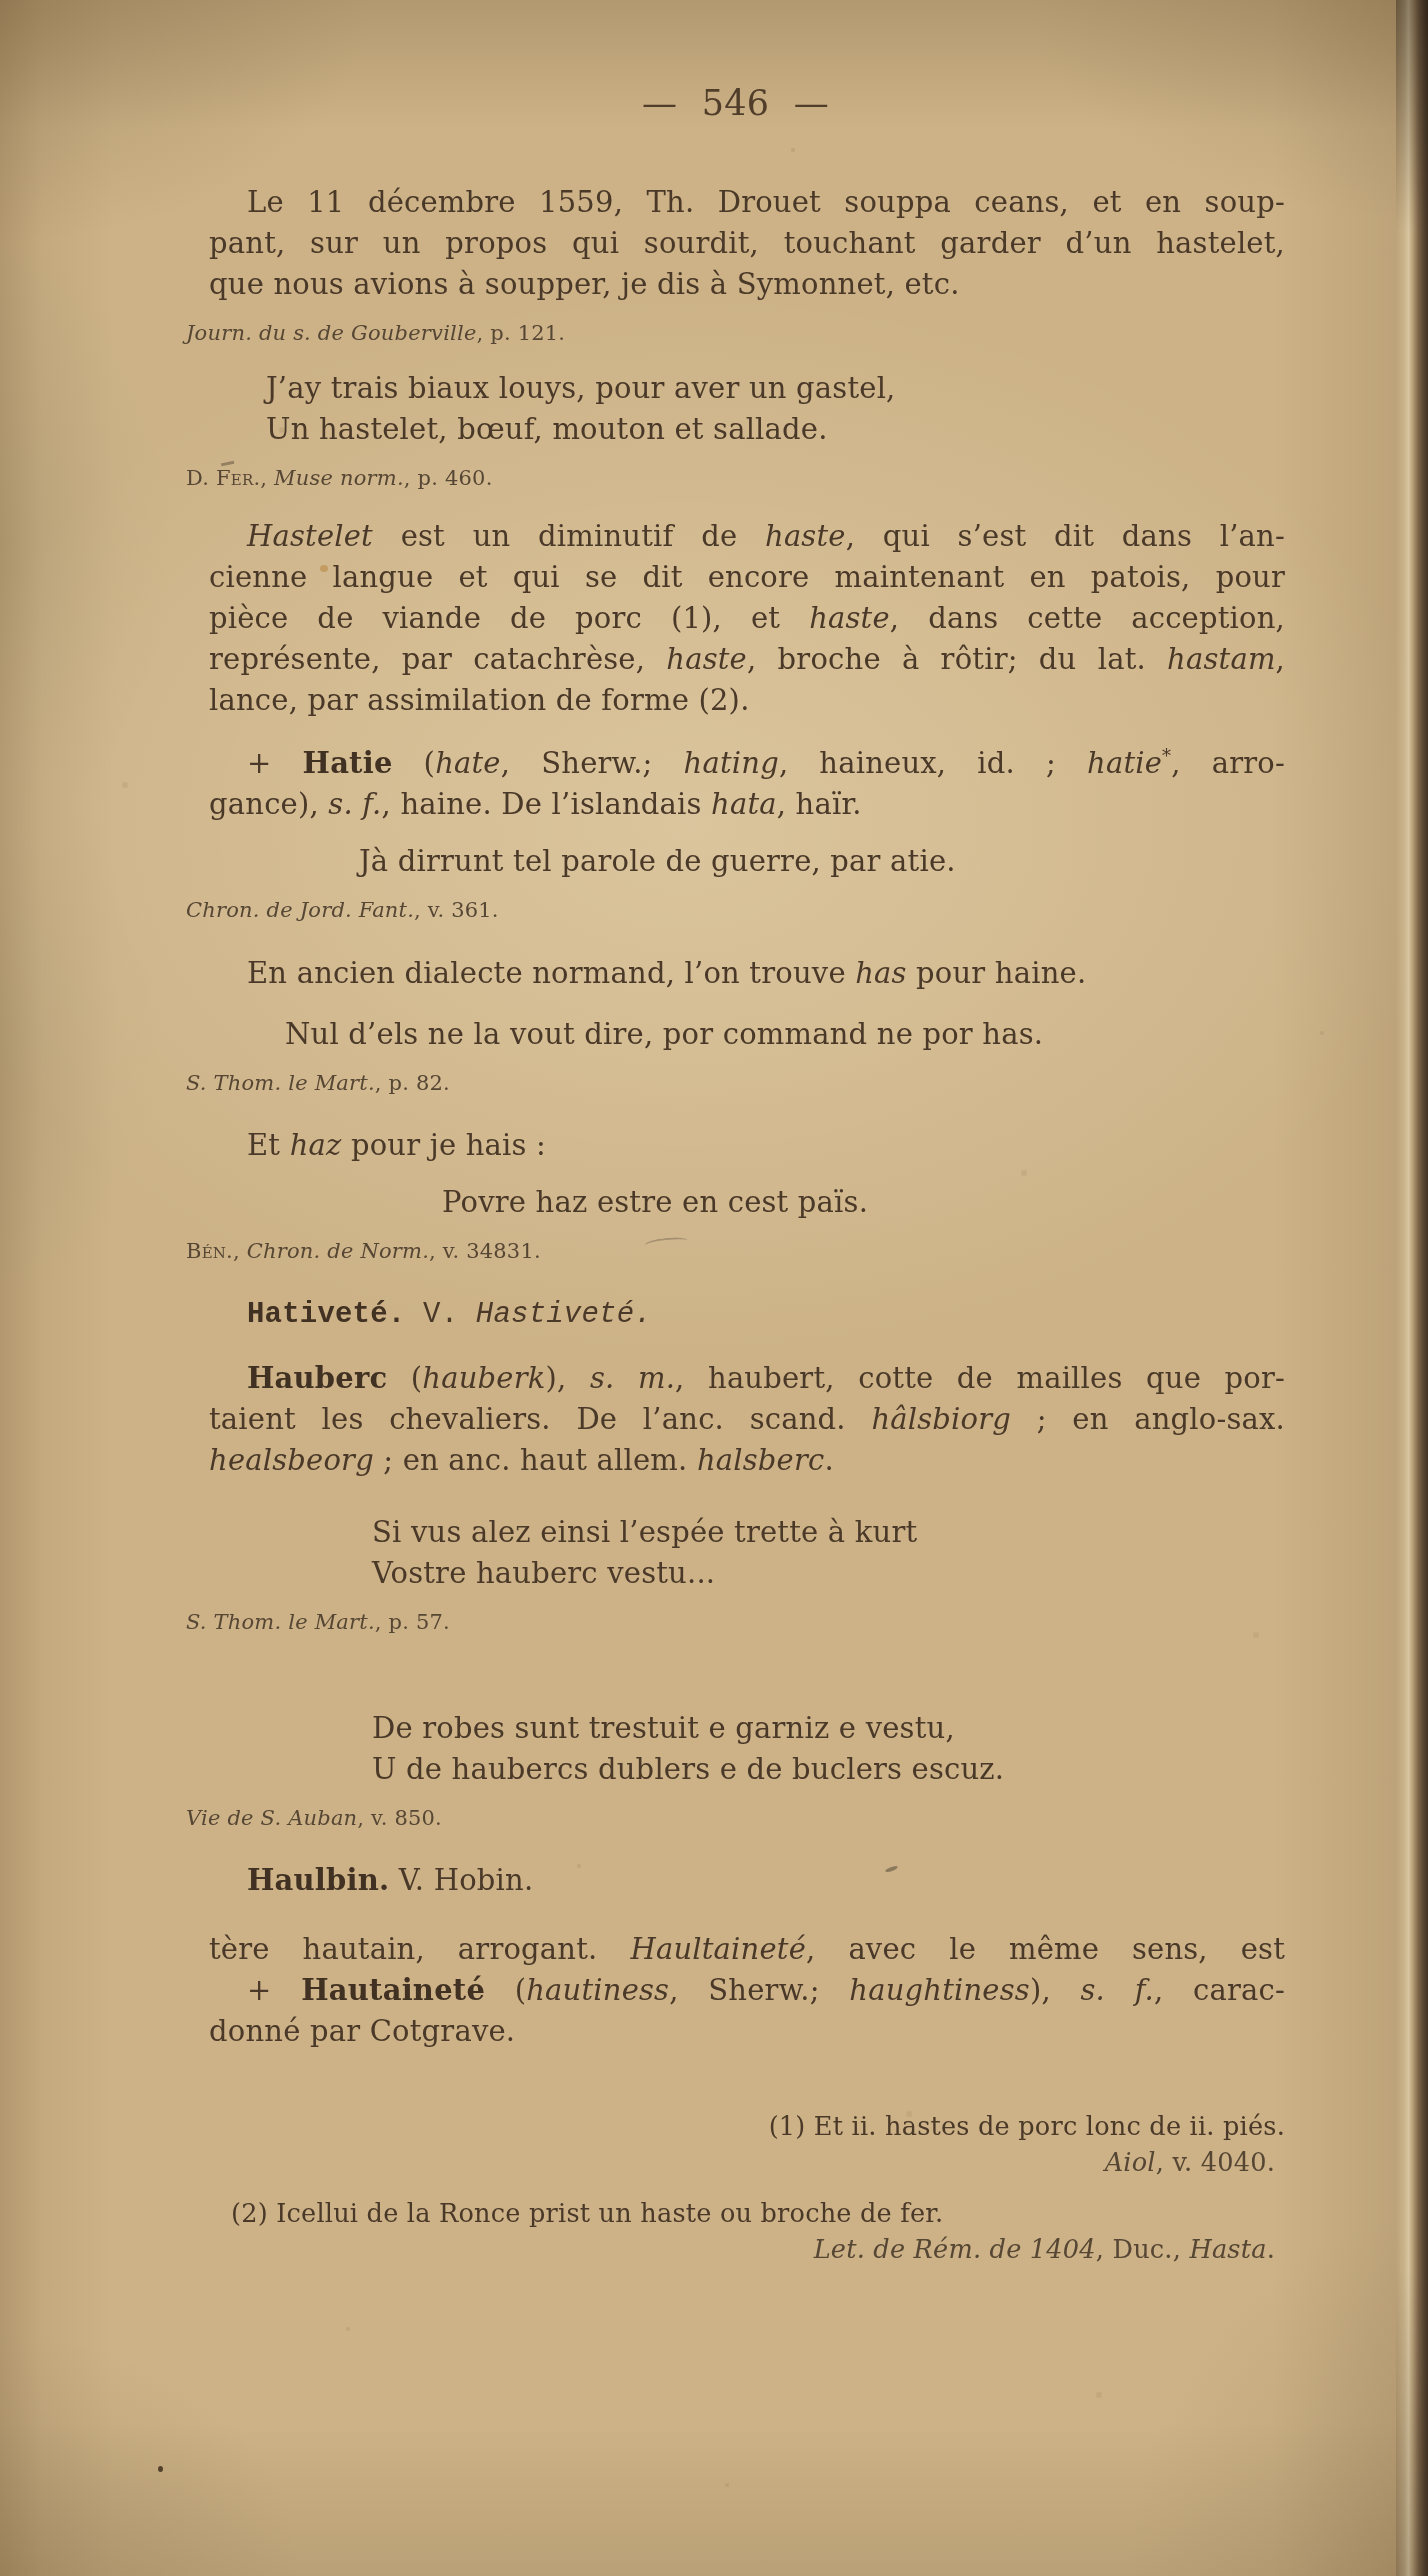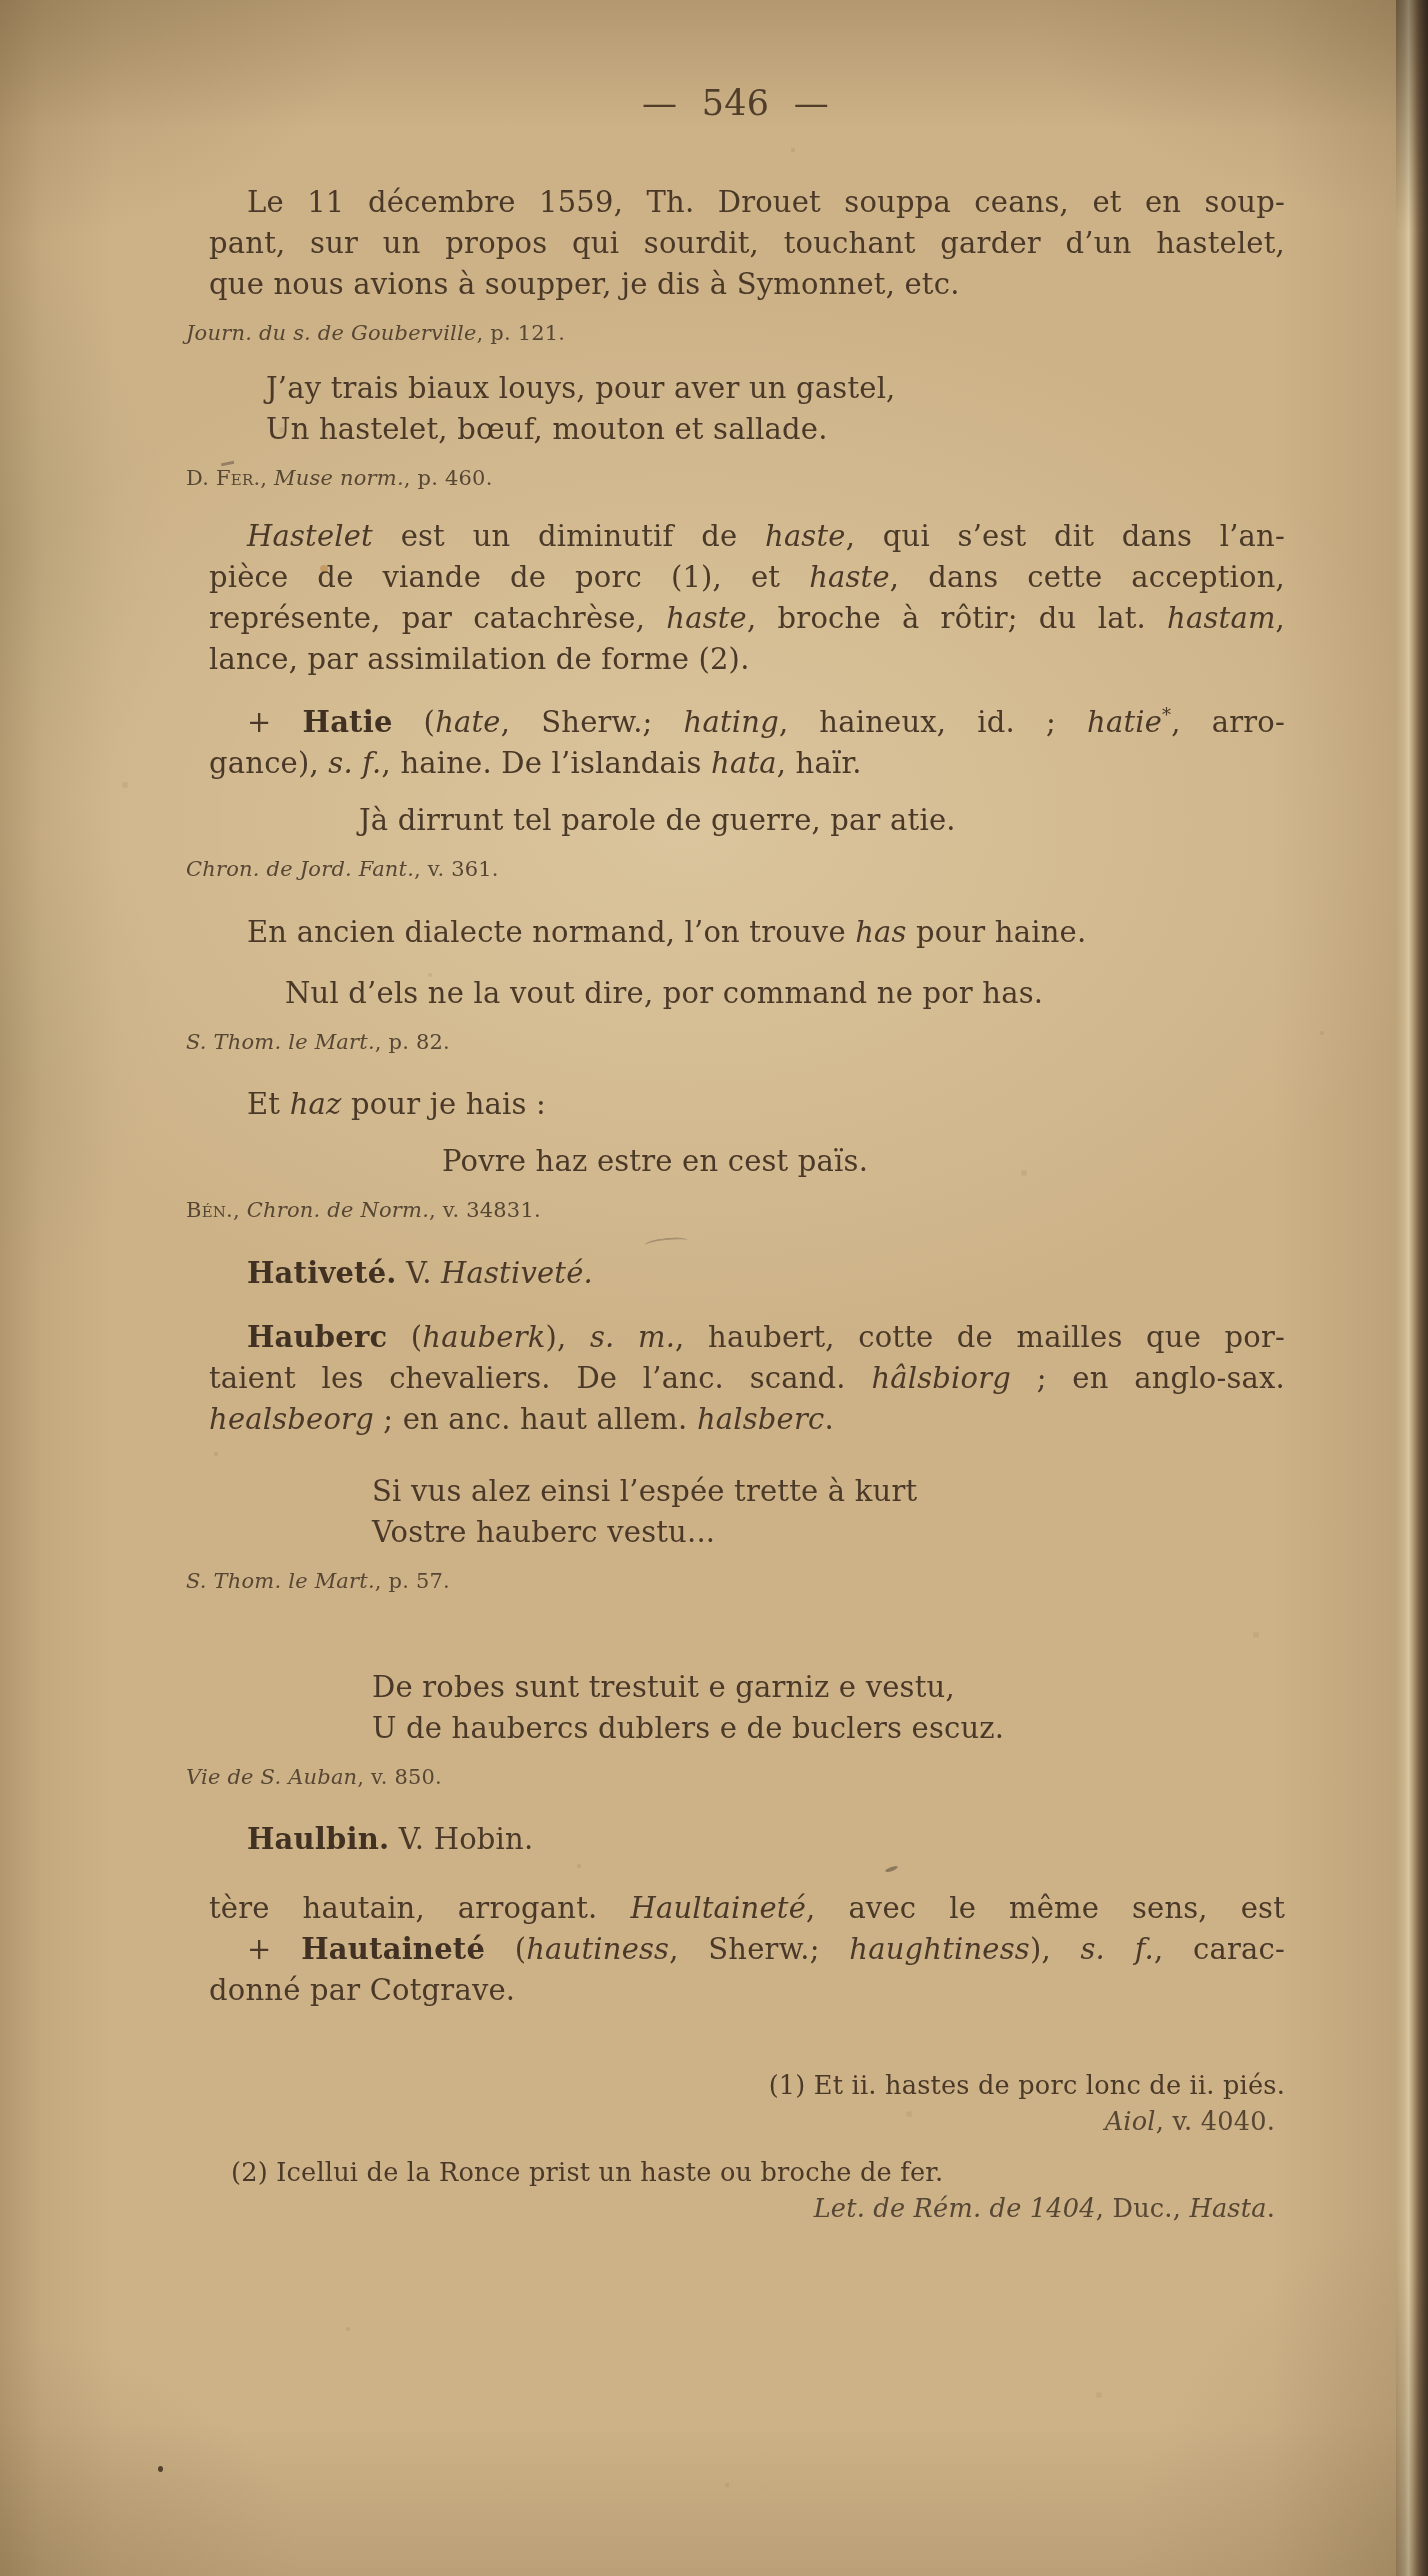--- a/index.html
+++ b/index.html
@@ -95,20 +95,21 @@
           <div class="line"><span>que nous avions à soupper, je dis à Symonnet, etc.</span></div>
         </div>
         <div class="blk b-citation"><span class="i">Journ. du s. de Gouberville</span><span>, p. 121.</span></div>
         <div class="blk b-verse" style="margin-top: 15px;">
           <div class="line" style="padding-left: 80px;"><span>J’ay trais biaux louys, pour aver un gastel,</span></div>
           <div class="line" style="padding-left: 80px;"><span>Un hastelet, bœuf, mouton et sallade.</span></div>
         </div>
         <div class="blk b-citation"><span>D. </span><span class="sc">Fer.</span><span>, </span><span class="i">Muse norm.</span><span>, p. 460.</span></div>
         <div class="blk b-paragraph" style="margin-top: 18px;">
           <div class="line j ind"><span class="i">Hastelet</span><span> est un diminutif de </span><span class="i">haste</span><span>, qui s’est dit dans l’an-</span></div>
+          <div class="line j"><span>cienne langue et qui se dit encore maintenant en patois, pour</span></div>
           <div class="line j"><span>pièce de viande de porc (1), et </span><span class="i">haste</span><span>, dans cette acception,</span></div>
           <div class="line j"><span>représente, par catachrèse, </span><span class="i">haste</span><span>, broche à rôtir; du lat. </span><span class="i">hastam</span><span>,</span></div>
           <div class="line"><span>lance, par assimilation de forme (2).</span></div>
         </div>
         <div class="blk b-paragraph" style="margin-top: 21.5px;">
           <div class="line j ind"><span>+ </span><span class="b">Hatie</span><span> (</span><span class="i">hate</span><span>, Sherw.; </span><span class="i">hating</span><span>, haineux, id. ; </span><span class="i">hatie</span><span class="sup">*</span><span>, arro-</span></div>
           <div class="line"><span>gance), </span><span class="i">s. f.</span><span>, haine. De l’islandais </span><span class="i">hata</span><span>, haïr.</span></div>
         </div>
         <div class="blk b-verse" style="margin-top: 16.5px;">
           <div class="line" style="padding-left: 173px;"><span>Jà dirrunt tel parole de guerre, par atie.</span></div>
@@ -121,21 +122,21 @@
           <div class="line" style="padding-left: 99px;"><span>Nul d’els ne la vout dire, por command ne por has.</span></div>
         </div>
         <div class="blk b-citation"><span class="i">S. Thom. le Mart.</span><span>, p. 82.</span></div>
         <div class="blk b-paragraph" style="margin-top: 21.5px;">
           <div class="line ind"><span>Et </span><span class="i">haz</span><span> pour je hais :</span></div>
         </div>
         <div class="blk b-verse" style="margin-top: 16.5px;">
           <div class="line" style="padding-left: 256px;"><span>Povre haz estre en cest païs.</span></div>
         </div>
         <div class="blk b-citation"><span class="sc">Bén.</span><span>, </span><span class="i">Chron. de Norm.</span><span>, v. 34831.</span></div>
-        <div class="blk b-paragraph" style="margin-top: 23px;">
+        <div class="blk b-paragraph" style="margin-top: 23px; font-family: Liberation Mono, monospace;">
           <div class="line ind"><span class="b">Hativeté.</span><span> V. </span><span class="i">Hastiveté.</span></div>
         </div>
         <div class="blk b-paragraph" style="margin-top: 23px;">
           <div class="line j ind"><span class="b">Hauberc</span><span> (</span><span class="i">hauberk</span><span>), </span><span class="i">s. m.</span><span>, haubert, cotte de mailles que por-</span></div>
           <div class="line j"><span>taient les chevaliers. De l’anc. scand. </span><span class="i">hâlsbiorg</span><span> ; en anglo-sax.</span></div>
           <div class="line"><span class="i">healsbeorg</span><span> ; en anc. haut allem. </span><span class="i">halsberc</span><span>.</span></div>
         </div>
         <div class="blk b-verse" style="margin-top: 31px;">
           <div class="line" style="padding-left: 186px;"><span>Si vus alez einsi l’espée trette à kurt</span></div>
           <div class="line" style="padding-left: 186px;"><span>Vostre hauberc vestu...</span></div>

